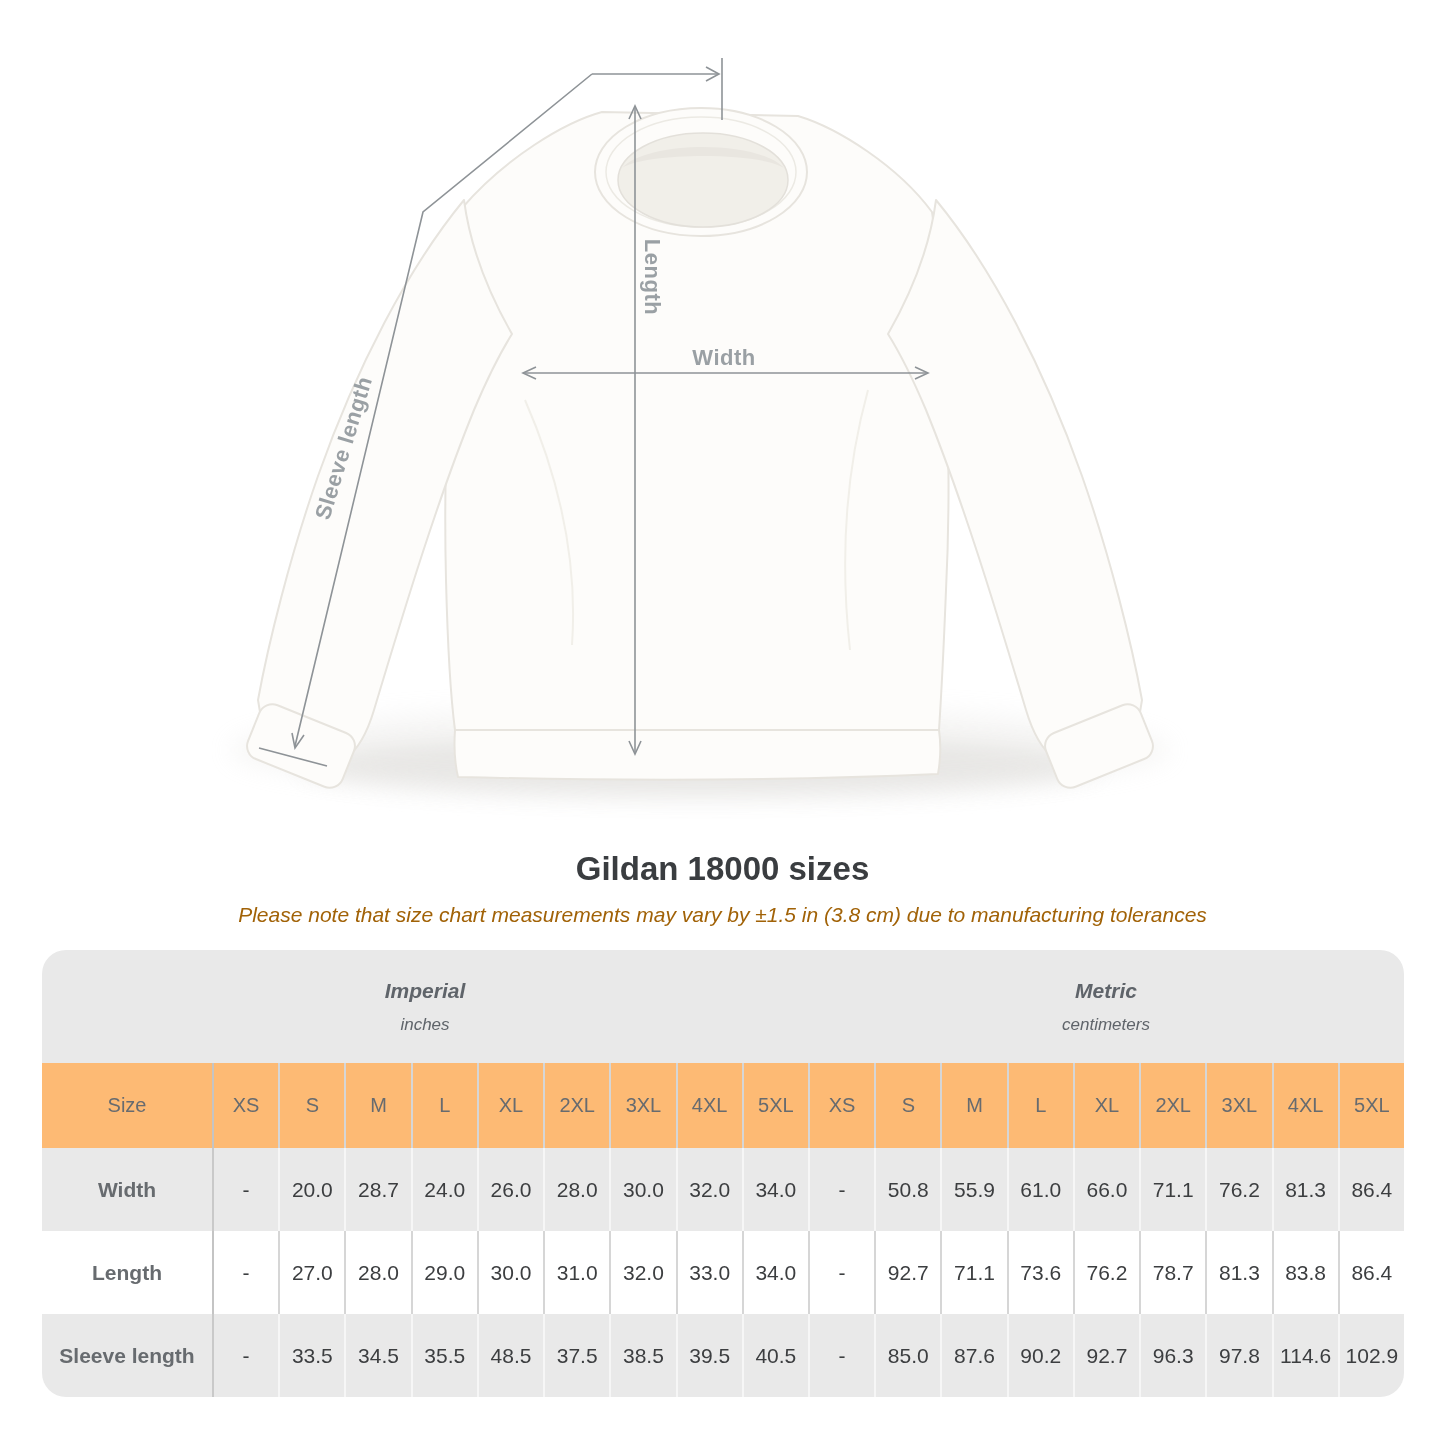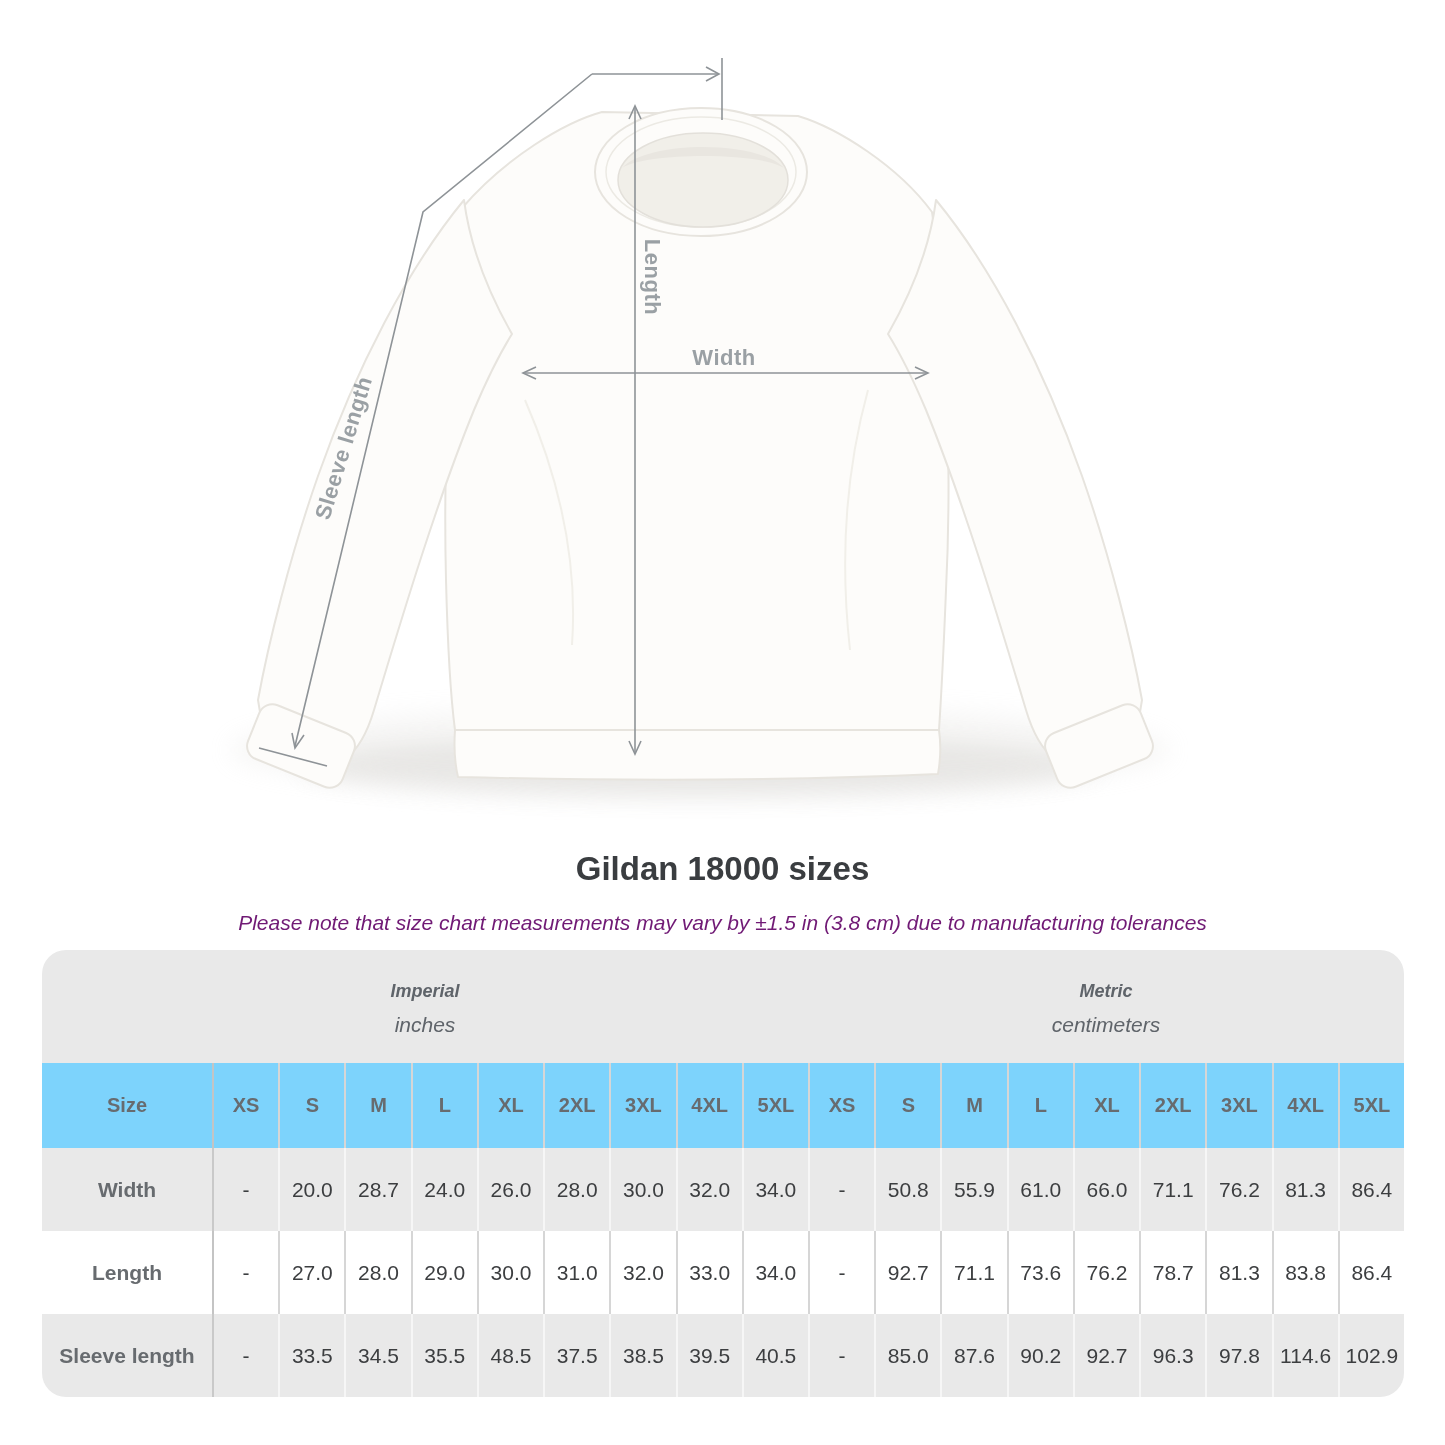--- a/index.html
+++ b/index.html
@@ -16,37 +16,37 @@
   }
   .lbl-length{left:652px;top:277px;transform:translate(-50%,-50%) rotate(90deg);}
   .lbl-width{left:724px;top:358px;transform:translate(-50%,-50%);}
   .lbl-sleeve{left:344px;top:448px;transform:translate(-50%,-50%) rotate(-73deg);}
   
   .title-block{position:absolute;left:0;top:840px;width:1445px;text-align:center;}
   .title-block h1{
     margin:0;padding-top:10px;font-size:33px;line-height:38px;color:#3a3d40;font-weight:700;
   }
   .subtitle{
-    margin:22px 0 0 0;font-size:21px;line-height:26px;color:#701a75;font-style:italic;font-weight:400;
+    margin:14px 0 0 0;font-size:21px;line-height:26px;color:#a16207;font-style:italic;font-weight:400;
   }
   
   .table-wrap{position:absolute;left:42px;top:950px;width:1362px;}
   table.size-table{
     width:100%;border-collapse:separate;border-spacing:0;table-layout:fixed;
   }
   col.col-label{width:170px;}
   .size-table th,.size-table td{padding:0;margin:0;text-align:center;vertical-align:middle;}
   
   .unit-row th{background:#e9e9e9;height:113px;}
   .unit-row th.g-imperial{border-top-left-radius:24px;}
   .unit-row th.g-metric{border-top-right-radius:24px;}
-  .group-name{font-size:18px;font-weight:700;font-style:italic;color:#5f646a;line-height:32px;}
-  .group-unit{font-size:21px;font-style:italic;font-weight:400;color:#5f646a;line-height:26px;margin-top:5px;}
-  
-  .size-row th{background:#7dd3fc;height:85px;font-size:20px;font-weight:700;color:#676b6f;}
+  .group-name{font-size:21px;font-weight:700;font-style:italic;color:#5f646a;line-height:32px;}
+  .group-unit{font-size:17px;font-style:italic;font-weight:400;color:#5f646a;line-height:26px;margin-top:5px;}
+  
+  .size-row th{background:#fdba74;height:85px;font-size:20px;font-weight:400;color:#676b6f;}
   .size-row th.sep{border-left:2px solid #d6d6d6;}
   .size-row th.sep-strong{border-left:2px solid #c4c4c4;}
   
   .data-row td{height:83px;font-size:21px;color:#3c3e40;font-weight:400;}
   .data-row td.row-label{font-size:21px;font-weight:700;color:#676b6f;}
   .r-gray td{background:#e9e9e9;}
   .r-gray td.sep{border-left:2px solid #f6f6f6;margin-top:36px;}
   .r-gray td.sep-strong{border-left:2px solid #c9c9c9;}
   .r-white td{background:#ffffff;}
   .r-white td.sep{border-left:2px solid #d6d6d6;}

